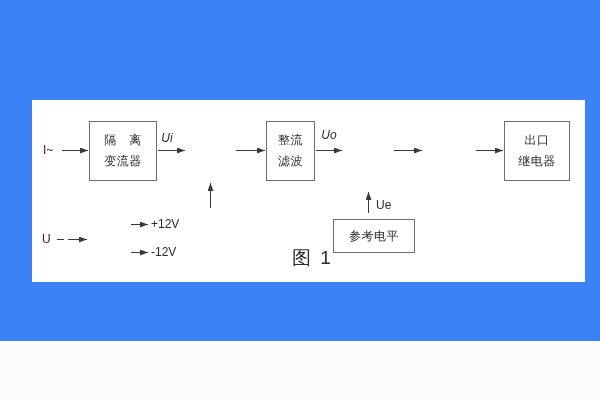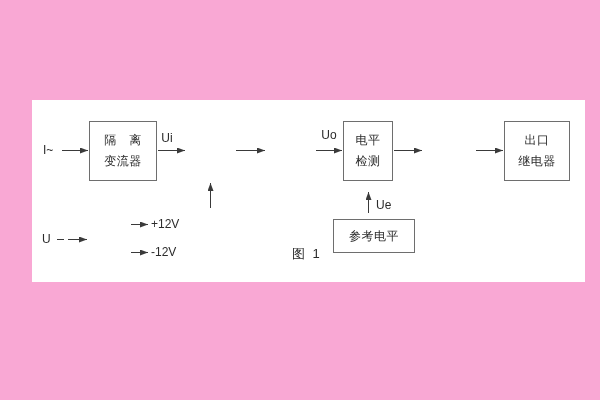--- a/index.html
+++ b/index.html
@@ -4,22 +4,22 @@
 <style>
   html, body { margin: 0; padding: 0; }
   body {
     width: 600px; height: 400px;
     font-family: "Liberation Sans", "DejaVu Sans", sans-serif;
     background: #fcfcfc;
     overflow: hidden;
   }
   .screen {
     position: relative;
-    width: 600px; height: 400px;
-    background: #f9a8d4;
+    width: 600px; height: 341px;
+    background: #3b82f6;
   }
   .canvas {
     position: absolute;
     left: 32px; top: 100px;
     width: 553px; height: 182px;
     background: #ffffff;
   }
   .box {
     position: absolute;
     box-sizing: border-box;
@@ -36,24 +36,24 @@
     white-space: pre;
     letter-spacing: 0.5px;
   }
   .lbl {
     position: absolute;
     font-size: 12px;
     line-height: 14px;
     color: #2b2b2b;
     white-space: pre;
   }
-  .lbl.center { transform: translateX(-50%); }
+  .lbl.center { transform: translateX(-50%); font-style: italic; }
   .caption {
     position: absolute;
-    font-size: 13px;
+    font-size: 19px;
     color: #2b2b2b;
     letter-spacing: 2px;
   }
   svg.connectors {
     position: absolute;
     left: 0; top: 0;
     width: 600px; height: 400px;
     pointer-events: none;
   }
   svg .wire { stroke: #3a3a3a; stroke-width: 1; fill: none; }
@@ -85,23 +85,23 @@
     <line class="wire" x1="131" y1="252.5" x2="148" y2="252.5" marker-end="url(#ah)"></line>
 
     <line class="wire" x1="210.5" y1="208" x2="210.5" y2="183" marker-end="url(#ah)"></line>
     <line class="wire" x1="368.5" y1="213" x2="368.5" y2="192" marker-end="url(#ah)"></line>
   </svg>
 
   <div class="box" style="left:89px;top:121px;width:68px;height:60px">
     <span>隔　离</span>
     <span>变流器</span>
   </div>
-  <div class="box" style="left:343px;top:121px;width:50px;height:60px">
-    <span>电平</span>
-    <span>检测</span>
+  <div class="box" style="left:266px;top:121px;width:49px;height:60px">
+    <span>整流</span>
+    <span>滤波</span>
   </div>
   <div class="box" style="left:504px;top:121px;width:66px;height:60px">
     <span>出口</span>
     <span>继电器</span>
   </div>
 
   <div class="box" style="left:333px;top:219px;width:82px;height:34px">
     <span>参考电平</span>
   </div>
 

